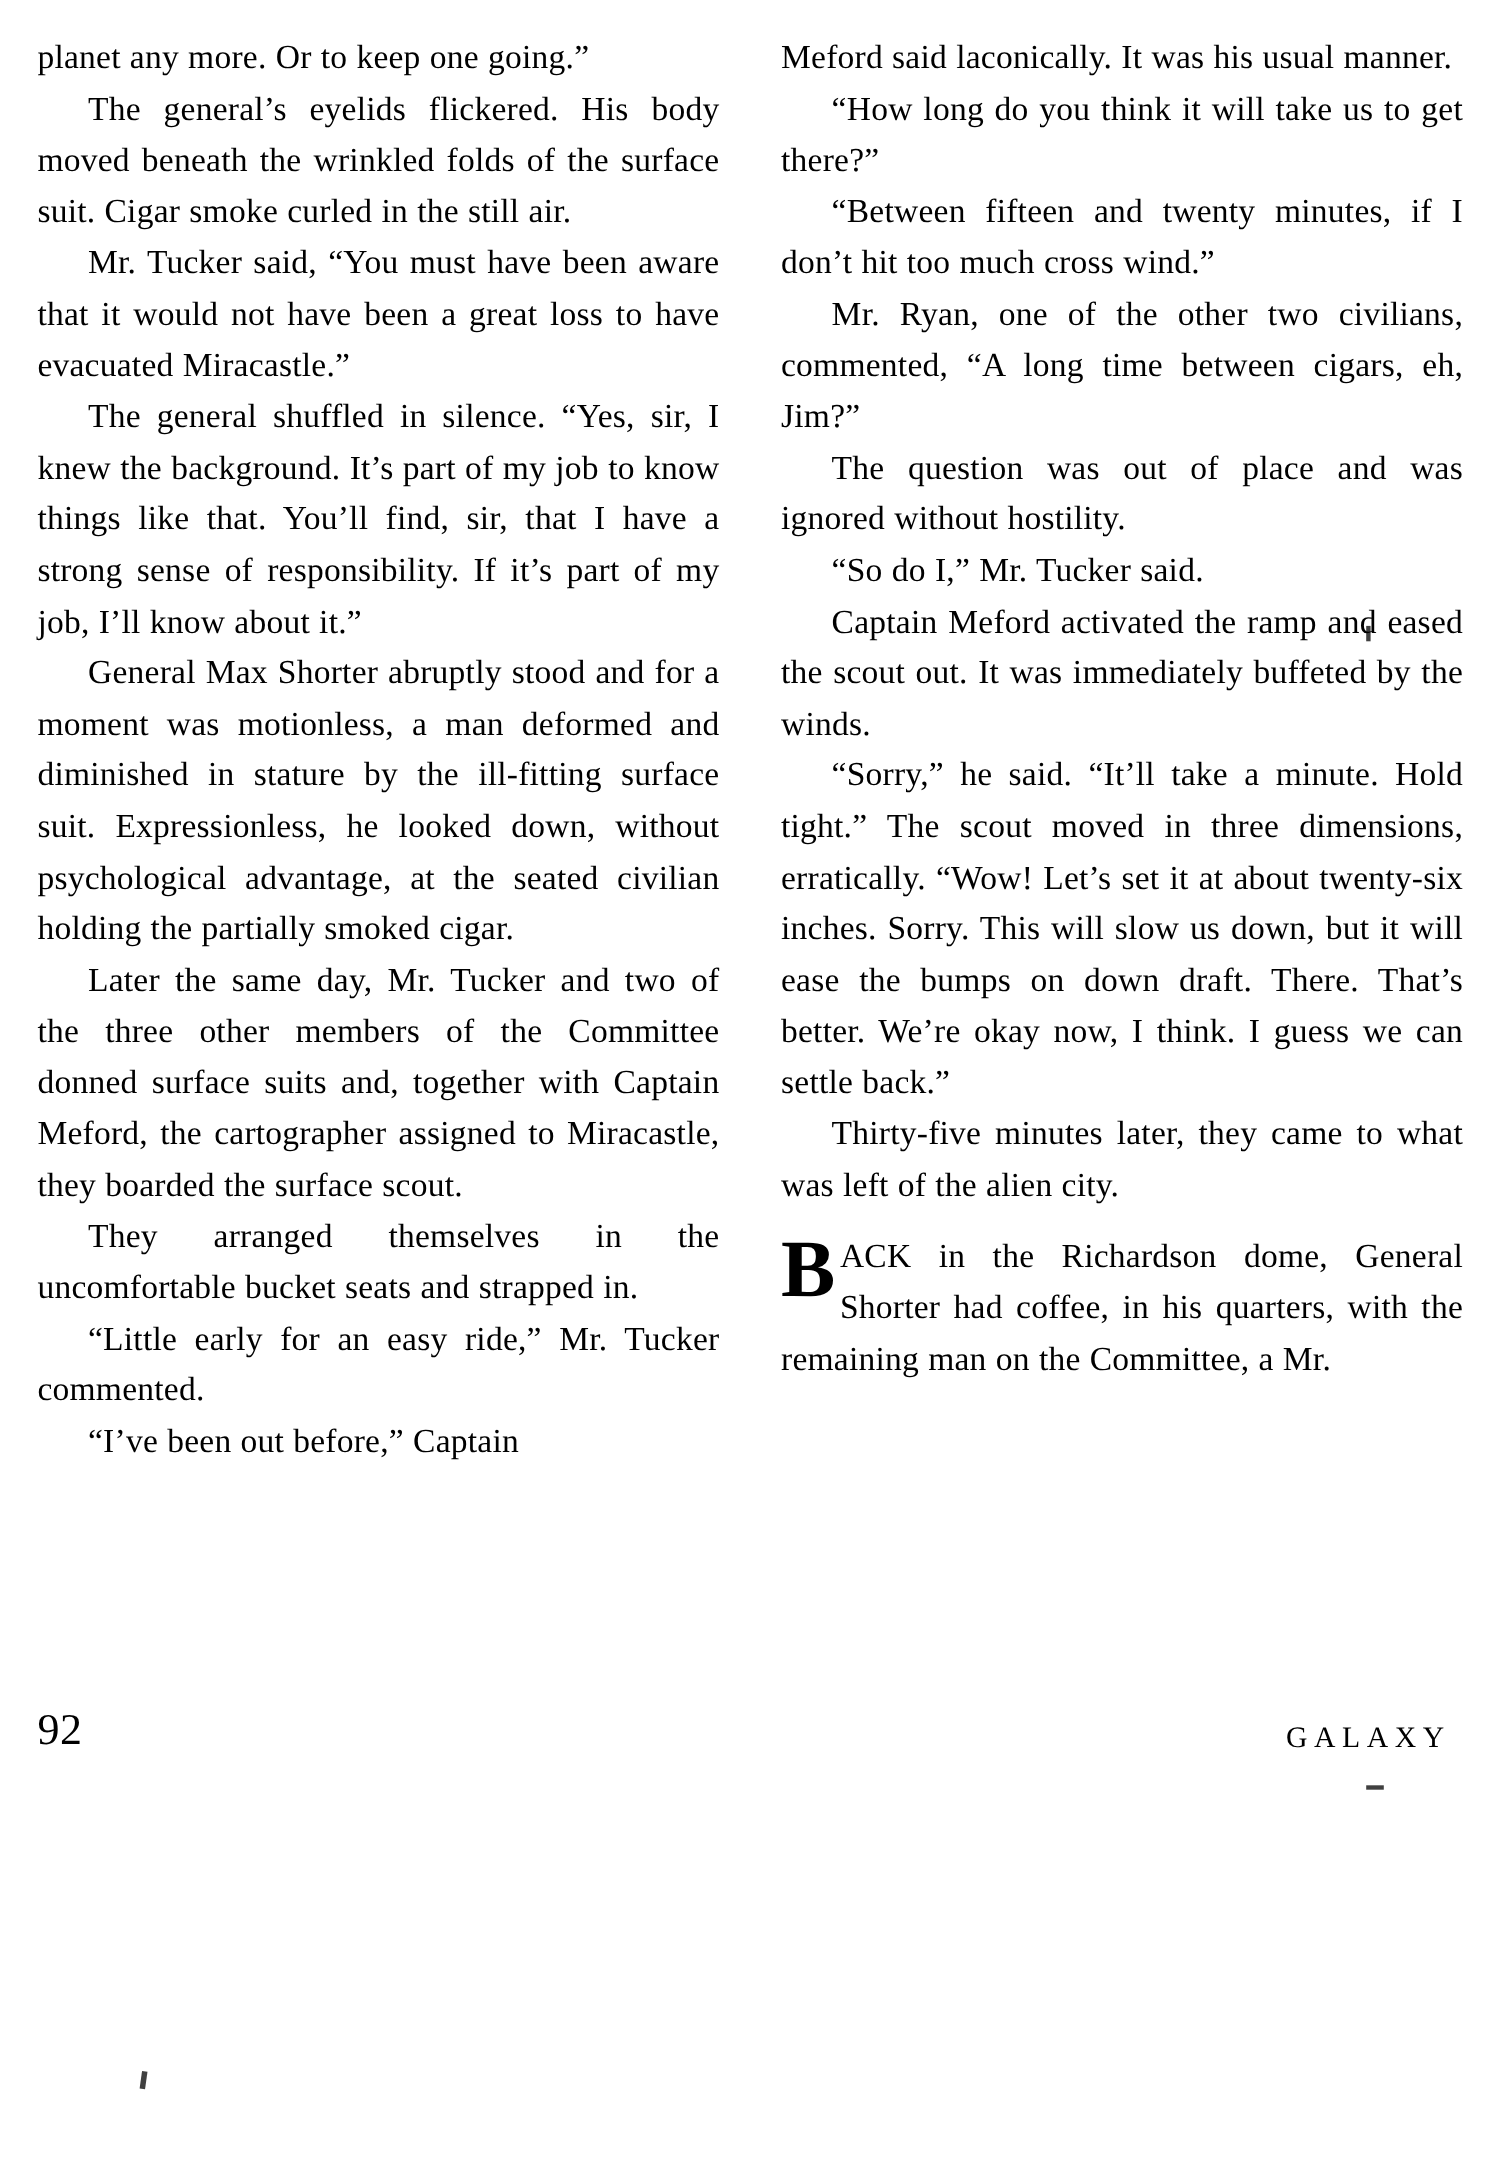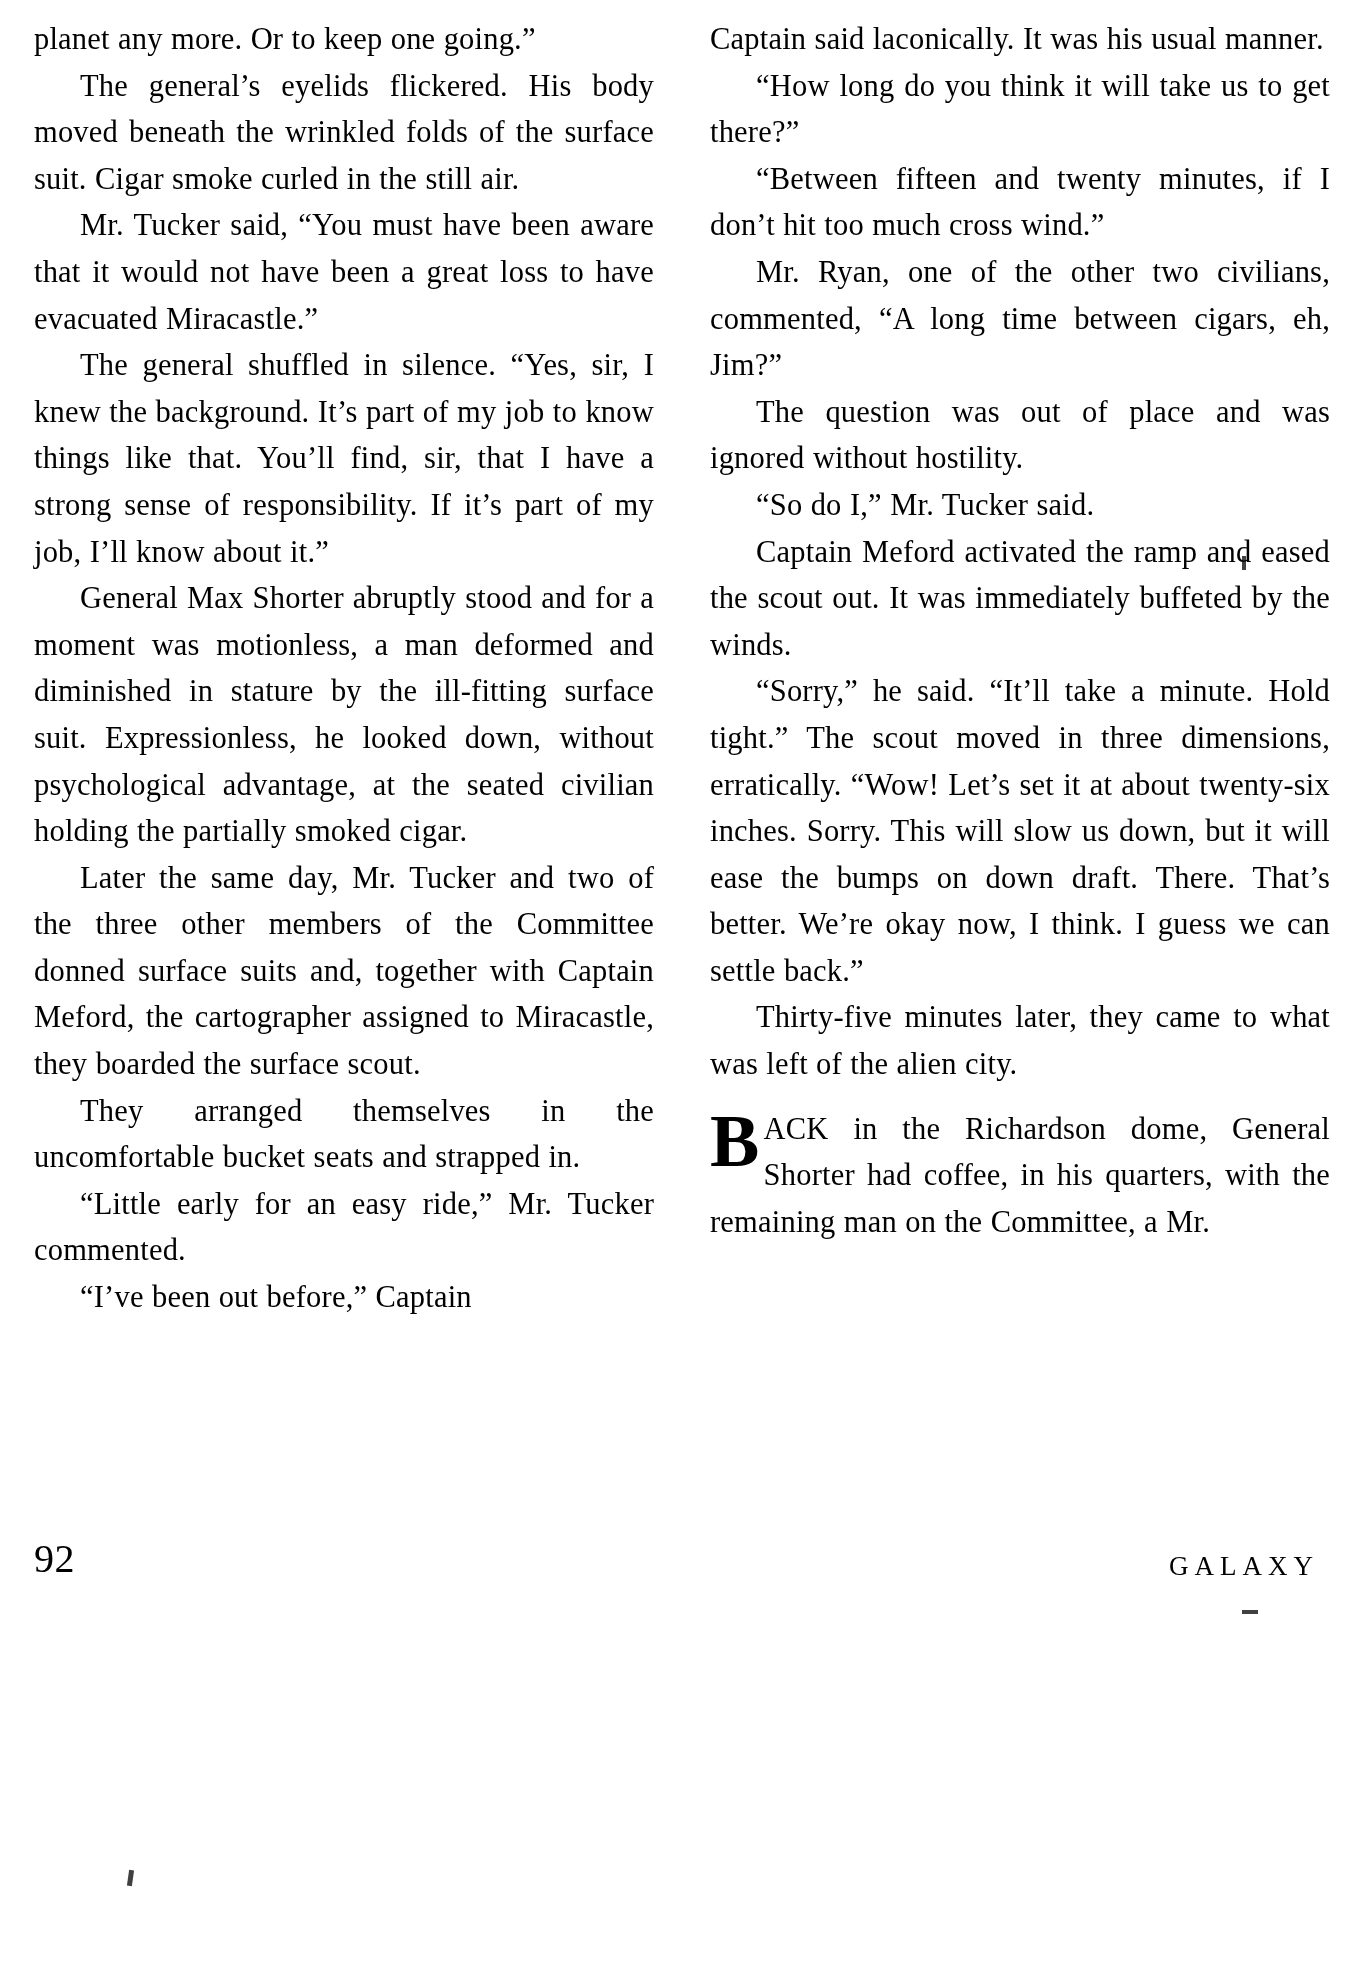--- a/index.html
+++ b/index.html
@@ -10,21 +10,21 @@
   body {
     width: 1353px;
     height: 1966px;
     font-family: "Liberation Serif", "DejaVu Serif", serif;
     color: #000000;
     position: relative;
     overflow: hidden;
   }
   .page {
     position: absolute;
-    left: 0; top: 0;
+    left: 0; top: 13px;
     width: 1353px;
     height: 1618px;
     box-sizing: border-box;
     padding: 16px 34px 0 34px;
   }
   .columns {
     display: flex;
     flex-direction: row;
     gap: 56px;
     height: 1820px;
@@ -100,21 +100,21 @@
       <p class="indent">Mr. Tucker said, “You must have been aware that it would not have been a great loss to have evacuated Miracastle.”</p>
       <p class="indent">The general shuffled in silence. “Yes, sir, I knew the background. It’s part of my job to know things like that. You’ll find, sir, that I have a strong sense of responsibility. If it’s part of my job, I’ll know about it.”</p>
       <p class="indent">General Max Shorter abruptly stood and for a moment was motionless, a man deformed and diminished in stature by the ill-fitting surface suit. Expressionless, he looked down, without psychological advantage, at the seated civilian holding the partially smoked cigar.</p>
       <p class="indent">Later the same day, Mr. Tucker and two of the three other members of the Committee donned surface suits and, together with Captain Meford, the cartographer assigned to Miracastle, they boarded the surface scout.</p>
       <p class="indent">They arranged themselves in the uncomfortable bucket seats and strapped in.</p>
       <p class="indent">“Little early for an easy ride,” Mr. Tucker commented.</p>
       <p class="indent">“I’ve been out before,” Captain</p>
     </div>
 
     <div class="col">
-      <p class="noindent">Captain said laconically. It was his usual manner.</p>
+      <p class="noindent">Meford said laconically. It was his usual manner.</p>
       <p class="indent">“How long do you think it will take us to get there?”</p>
       <p class="indent">“Between fifteen and twenty minutes, if I don’t hit too much cross wind.”</p>
       <p class="indent">Mr. Ryan, one of the other two civilians, commented, “A long time between cigars, eh, Jim?”</p>
       <p class="indent">The question was out of place and was ignored without hostility.</p>
       <p class="indent">“So do I,” Mr. Tucker said.</p>
       <p class="indent">Captain Meford activated the ramp and eased the scout out. It was immediately buffeted by the winds.</p>
       <p class="indent">“Sorry,” he said. “It’ll take a minute. Hold tight.” The scout moved in three dimensions, erratically. “Wow! Let’s set it at about twenty-six inches. Sorry. This will slow us down, but it will ease the bumps on down draft. There. That’s better. We’re okay now, I think. I guess we can settle back.”</p>
       <p class="indent">Thirty-five minutes later, they came to what was left of the alien city.</p>
       <p class="dropcap-para" style="margin-top:18px;">
         <span class="dropcap">B</span><span>ACK in the Richardson dome, General Shorter had coffee, in his quarters, with the remaining man on the Committee, a Mr.</span>

